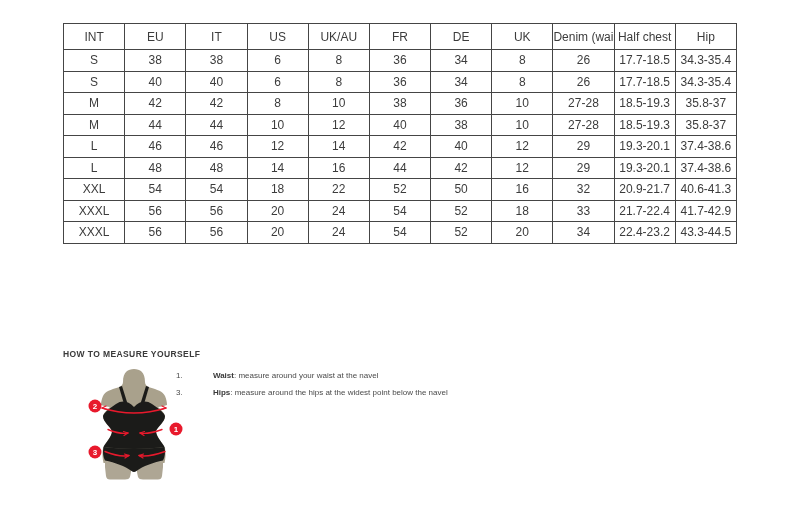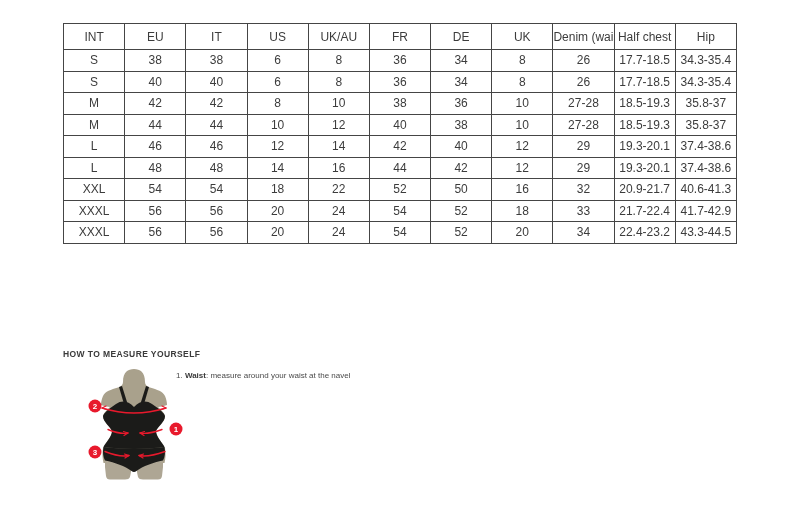--- a/index.html
+++ b/index.html
@@ -39,21 +39,21 @@
   }
   .measure-figure {
     position: absolute; left: 78px; top: 366px;
     width: 115px; height: 126px;
   }
   .measure-steps {
     position: absolute; left: 176px; top: 371px;
     font-size: 8px; color: #4a4a4a;
   }
   .measure-step { margin-bottom: 7.5px; line-height: 9px; }
-  .measure-step strong { color: #3a3a3a; }
+  .measure-step strong { color: #3a3a3a; margin-left: 28px; }
   .badge-num {
     font-size: 8px; font-weight: bold;
     font-family: "Liberation Sans", sans-serif;
   }
 </style>
 </head>
 <body>
 
 <table class="size-table">
   <thead>
@@ -239,13 +239,14 @@
     <circle cx="17" cy="86" r="6.5" fill="#e8192c"></circle>
     <text class="badge-num" x="17" y="86" text-anchor="middle" dy="0.35em" fill="#ffffff">3</text>
   </g>
 </svg>
 
 <div class="measure-steps">
 
     <div class="measure-step"><span>1. </span><strong>Waist</strong><span>: measure around your waist at the navel</span></div>
 
 
+    <div class="measure-step"><span>3. </span><strong>Hips</strong><span>: measure around the hips at the widest point below the navel</span></div>
   </div>
 
 </body></html>

